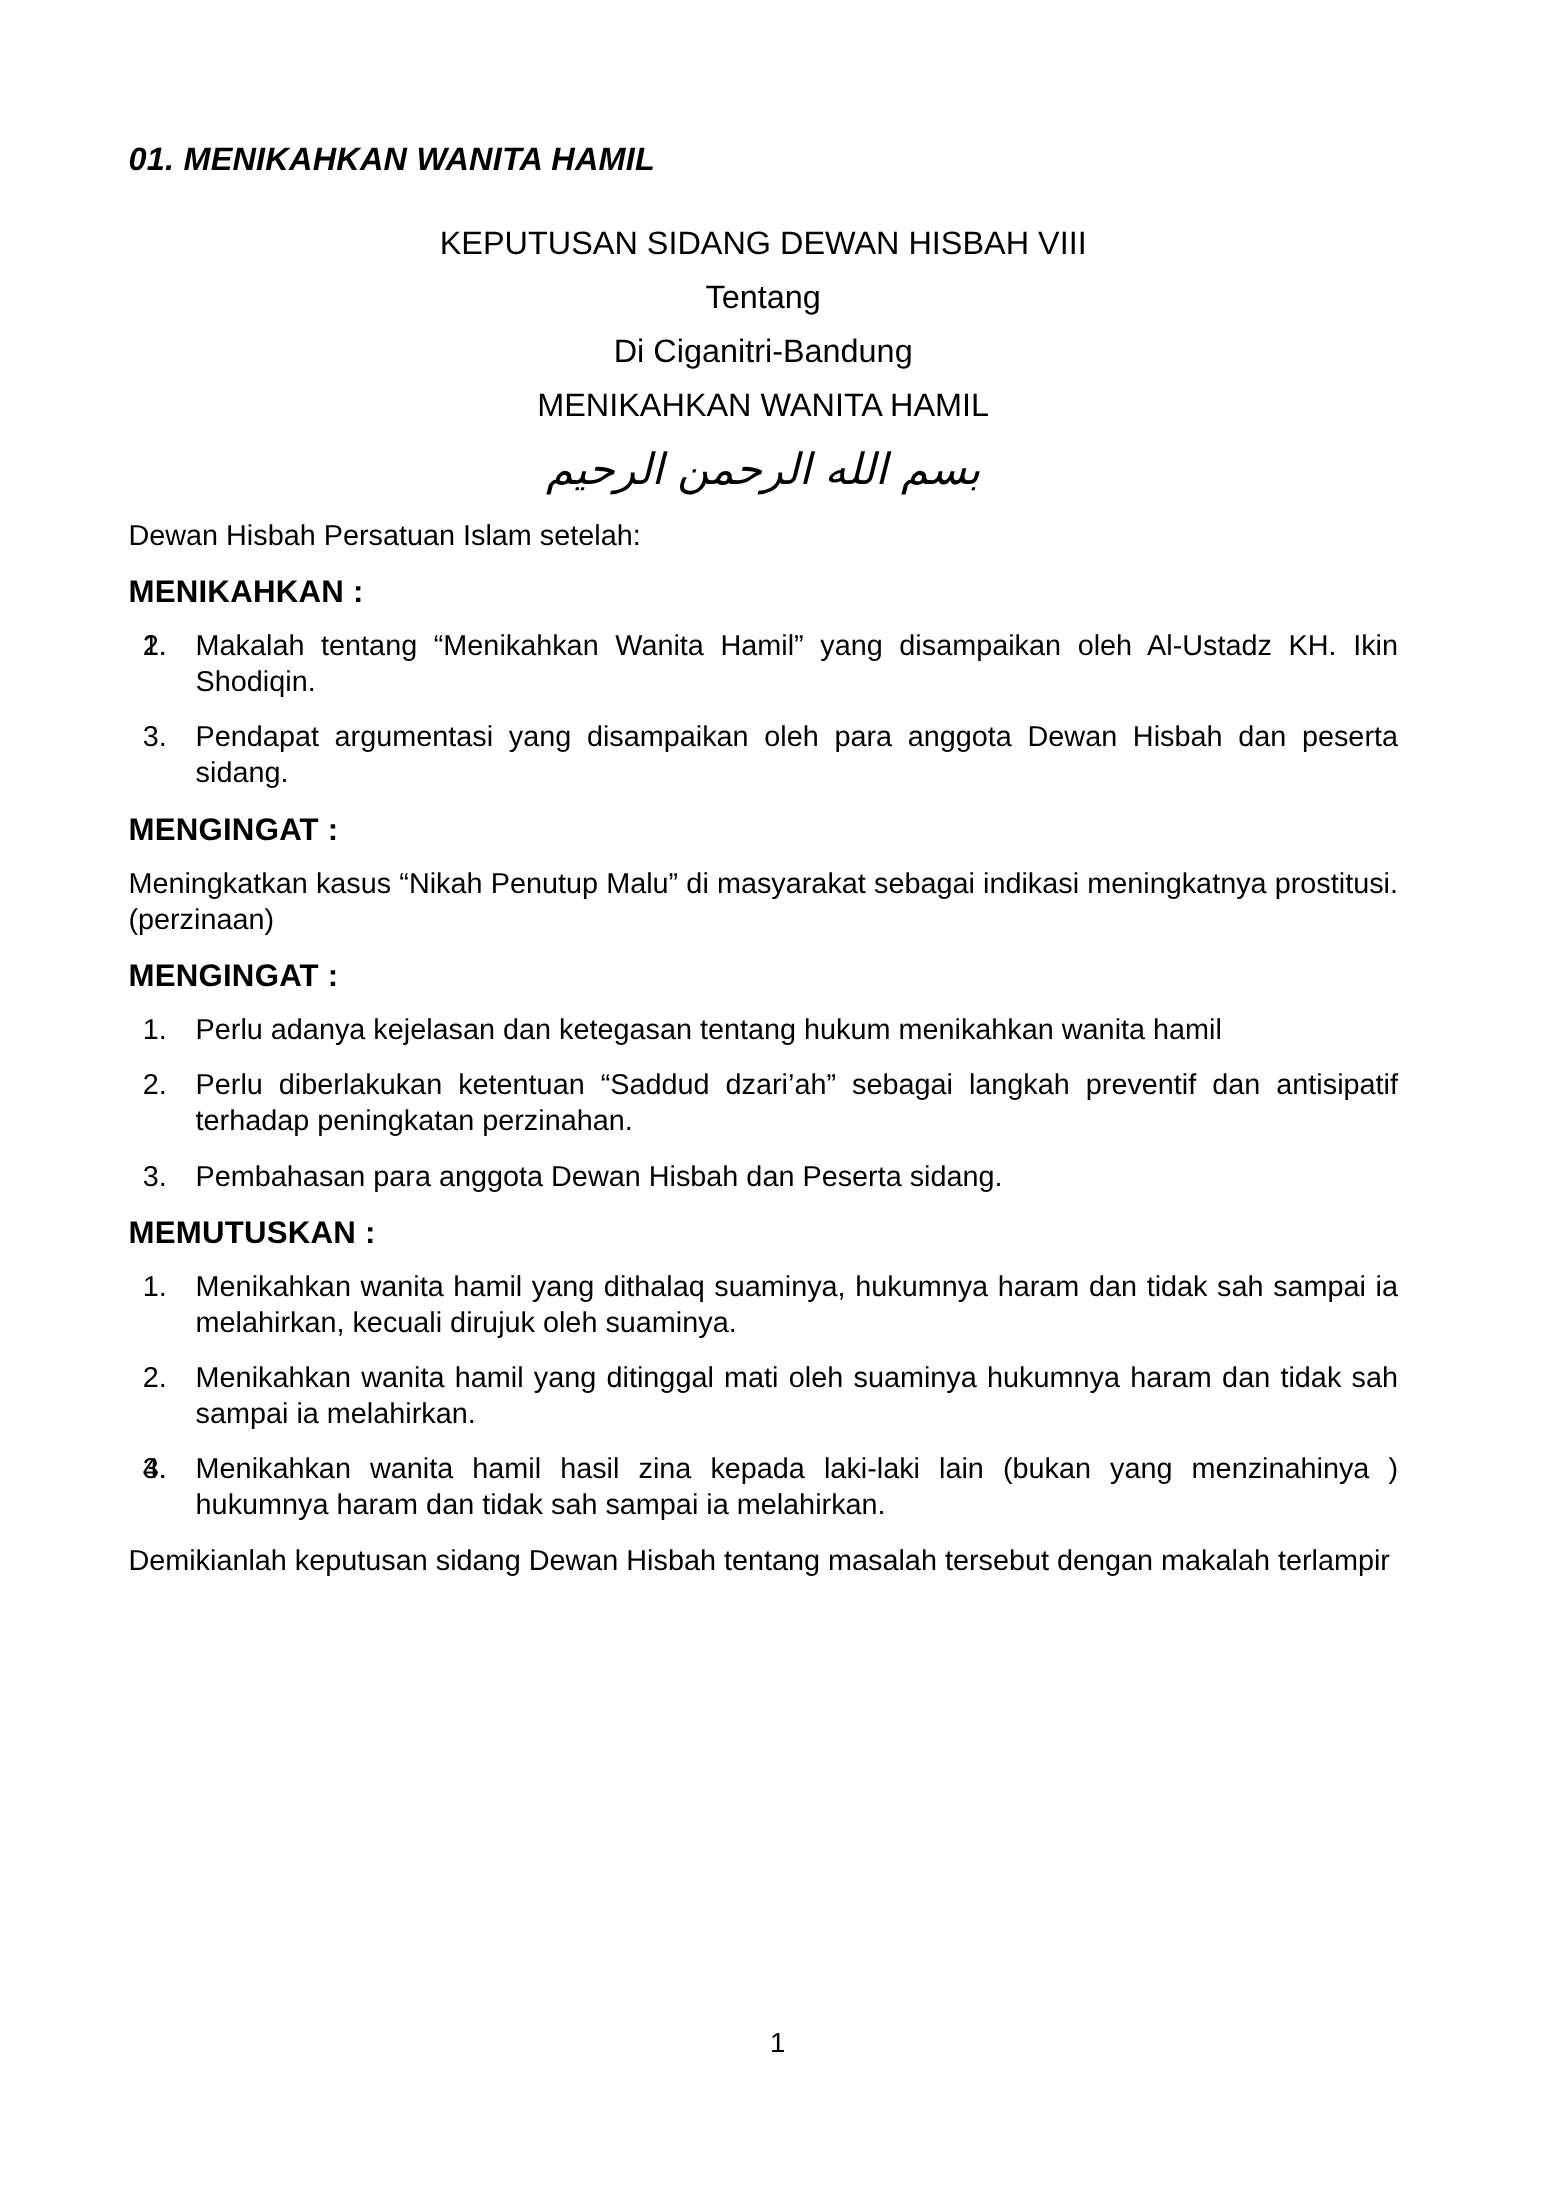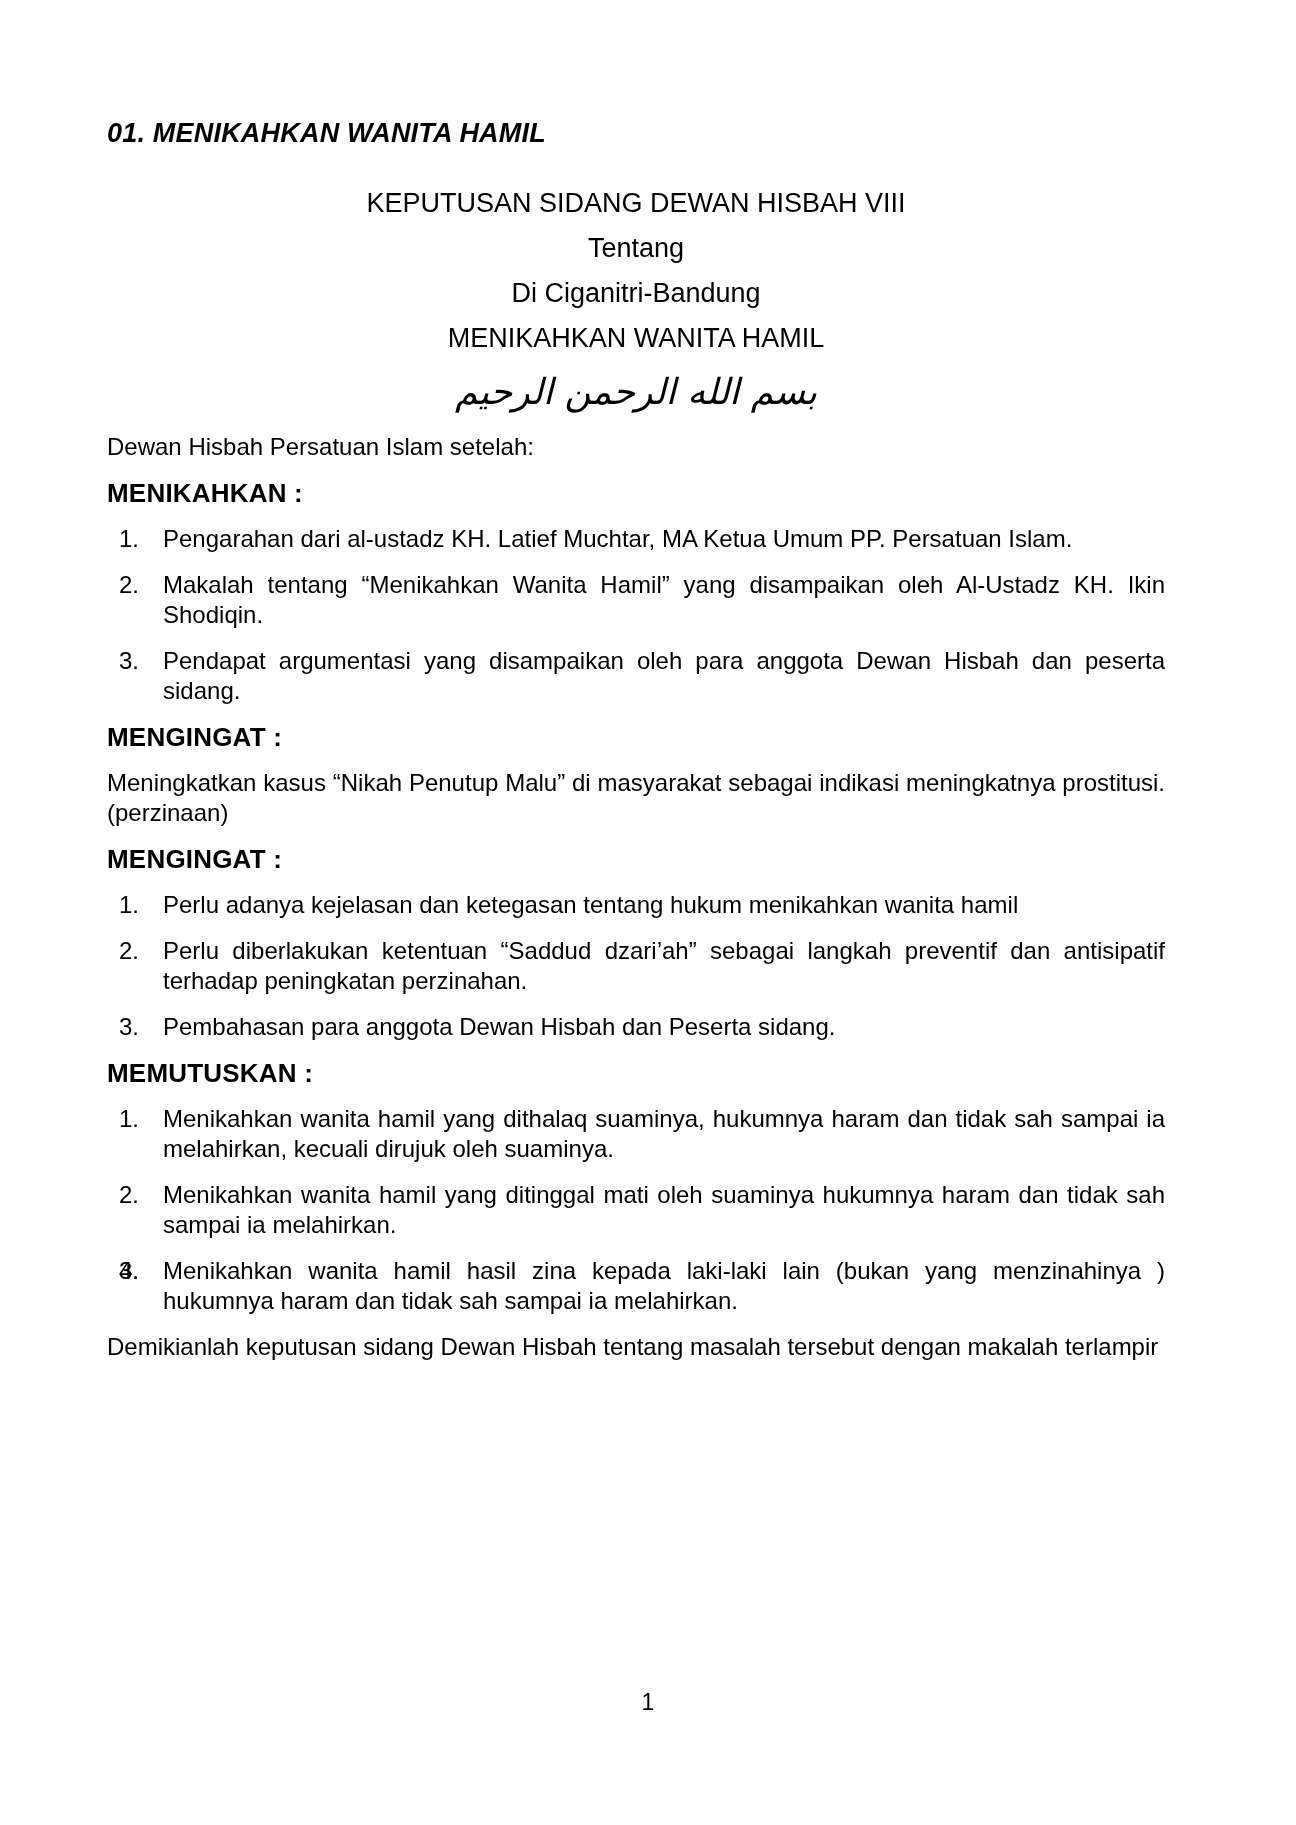--- a/index.html
+++ b/index.html
@@ -98,21 +98,20 @@
     <p class="center hsize bold">MENIKAHKAN WANITA HAMIL</p>
     <p class="center basmala" dir="rtl" lang="ar">بسم الله الرحمن الرحيم</p>
   </div>
 
   <p class="para">Dewan Hisbah Persatuan Islam setelah:</p>
 
   <h2 class="sec-h">MENIKAHKAN :</h2>
   <ol class="dlist">
     <li>
       <span class="num">1.</span>
-      <span>Pengarahan dari al-ustadz KH. Latief Muchtar, MA Ketua Umum PP. Persatuan Islam.</span>
     </li>
     <li>
       <span class="num">2.</span>
       <span>Makalah tentang “Menikahkan Wanita Hamil” yang disampaikan oleh Al-Ustadz KH. Ikin Shodiqin.</span>
     </li>
     <li>
       <span class="num">3.</span>
       <span>Pendapat argumentasi yang disampaikan oleh para anggota Dewan Hisbah dan peserta sidang.</span>
     </li>
   </ol>

